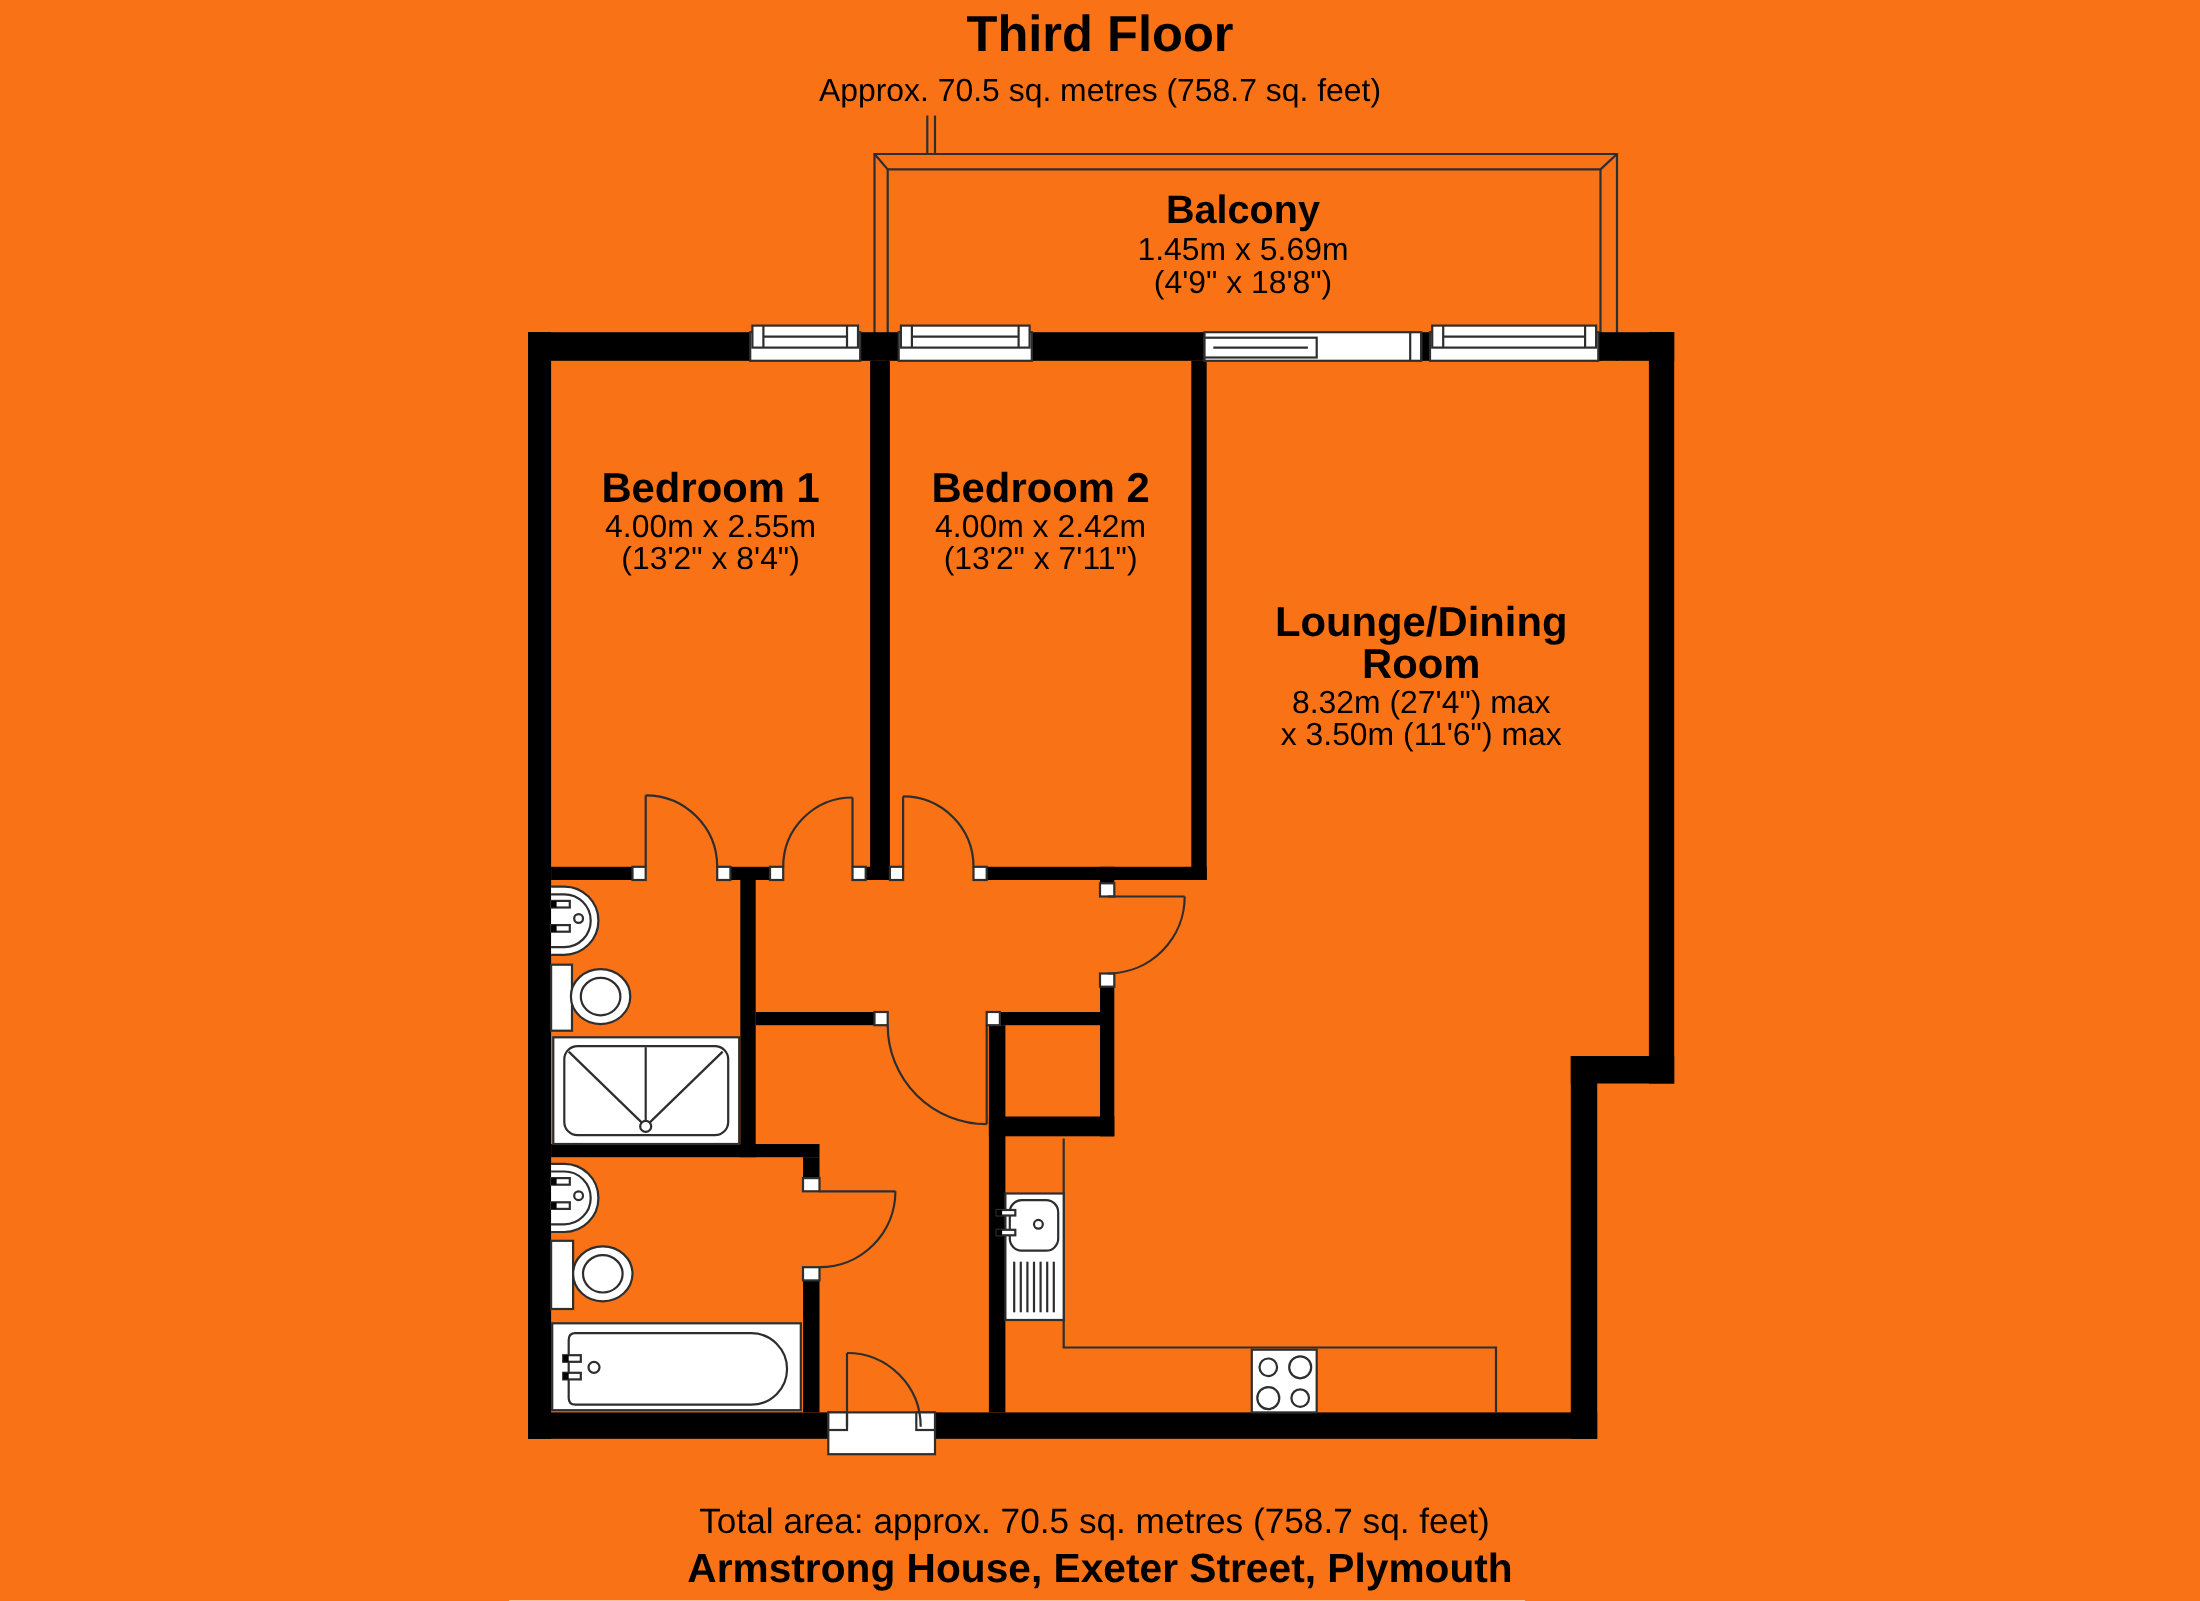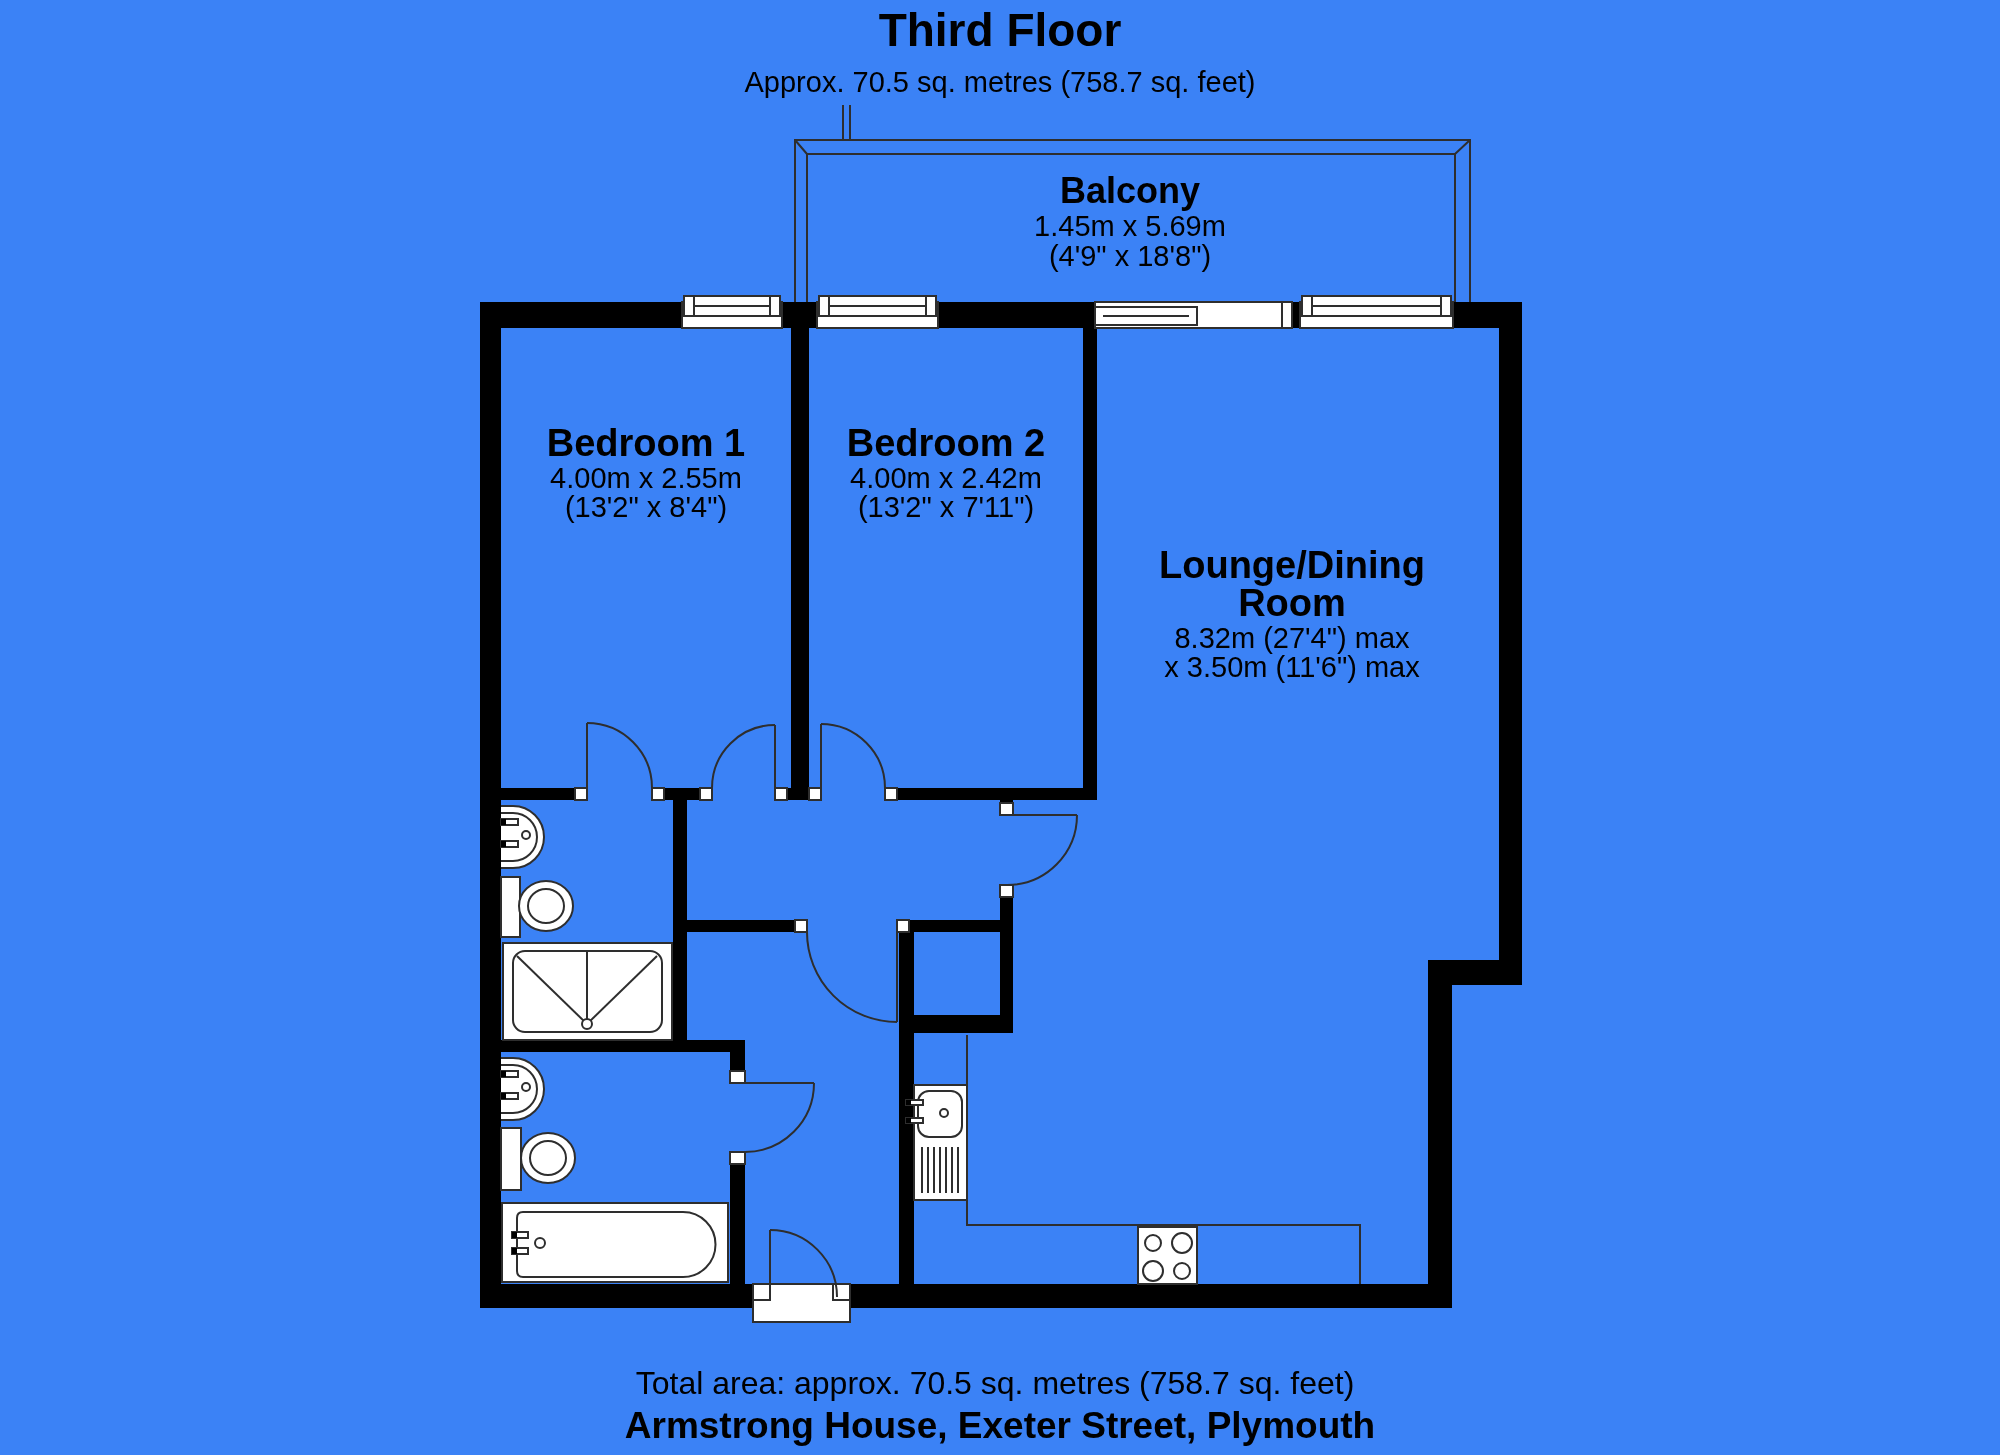--- a/index.html
+++ b/index.html
@@ -1,16 +1,16 @@
 <!DOCTYPE html>
 <html><head>
 <meta charset="utf-8">
 <style>
   html,body{margin:0;padding:0;background:#ffffff;}
-  .page{width:2000px;height:1455px;position:relative;background:#3b82f6;overflow:hidden;}
+  .page{width:2000px;height:1455px;position:relative;background:#f97316;overflow:hidden;}
   svg{display:block;}
   text{font-family:"Liberation Sans","DejaVu Sans",sans-serif;fill:#000;}
   .room-name{font-size:38px;font-weight:bold;}
   .room-dims{font-size:29px;}
   .balcony-name{font-size:36px;font-weight:bold;}
   .plan-title{font-size:46px;font-weight:bold;}
   .plan-subtitle{font-size:29px;}
   .footer-total{font-size:32px;}
   .footer-address{font-size:37px;font-weight:bold;}
   .wall{fill:#000000;stroke:none;}

